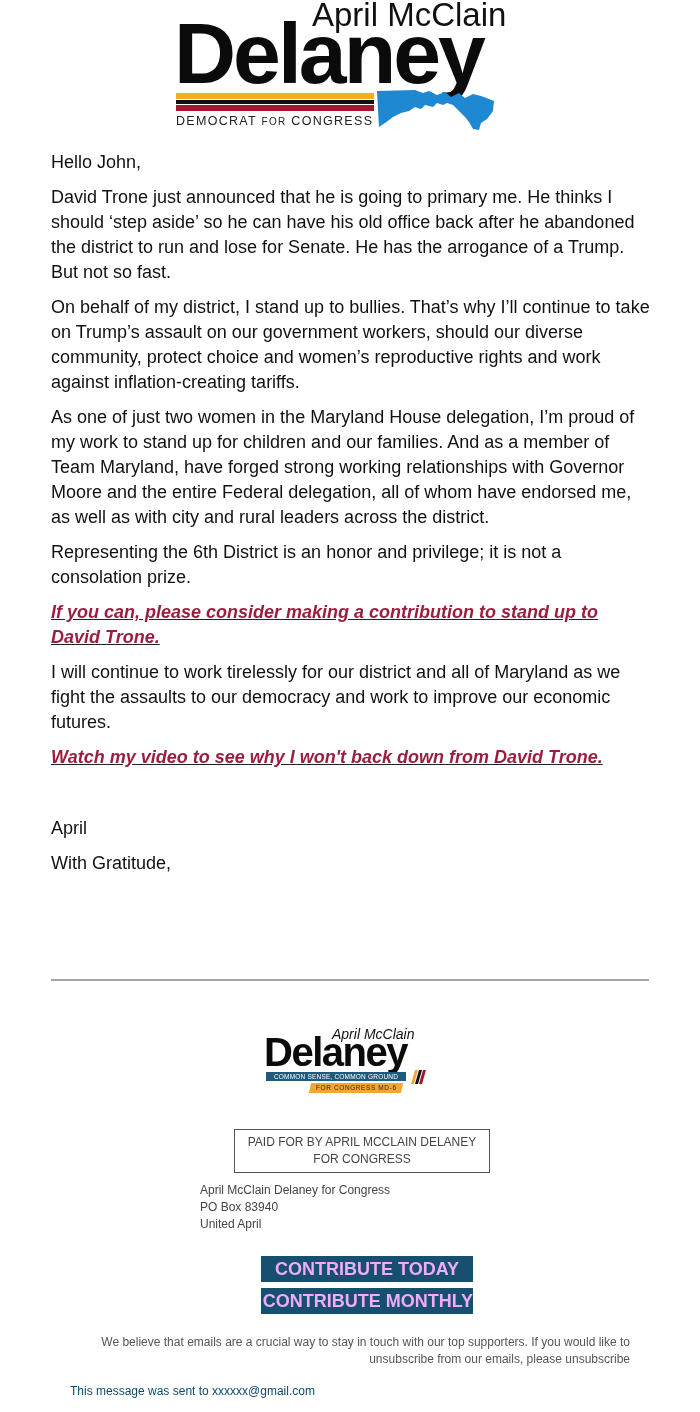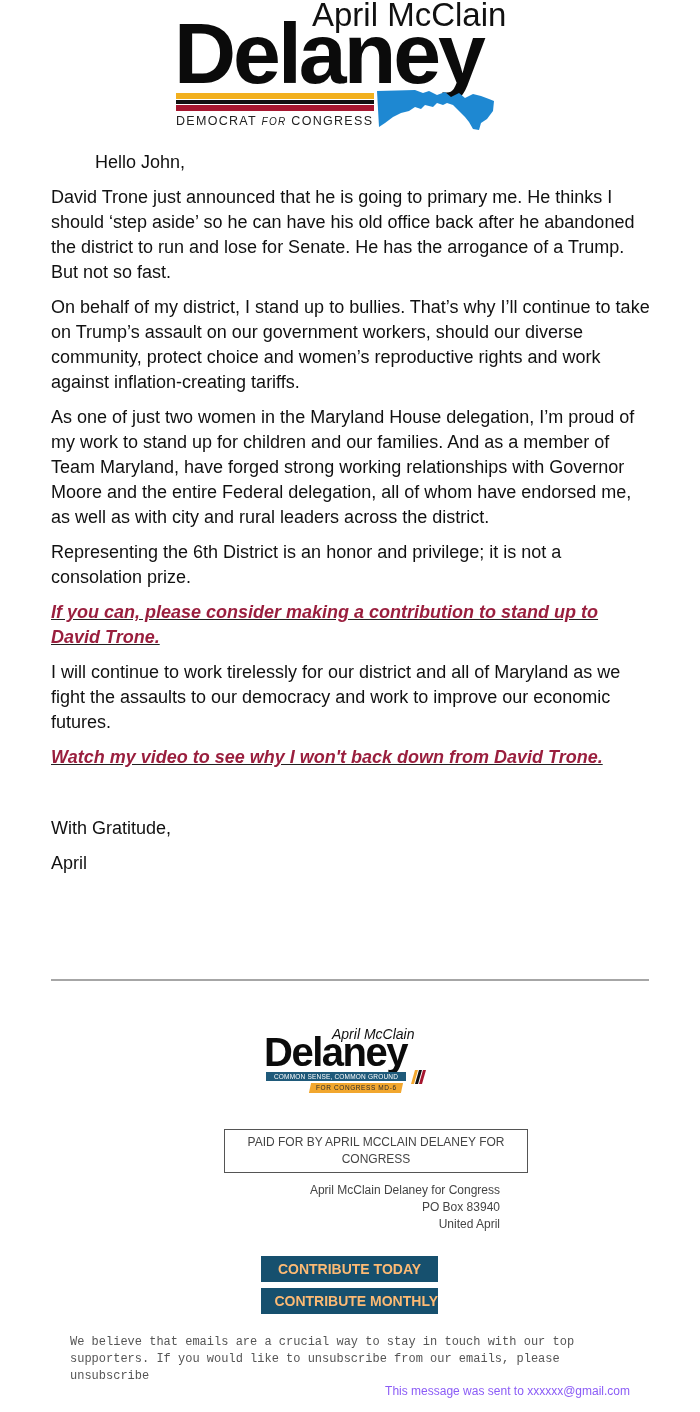--- a/index.html
+++ b/index.html
@@ -8,52 +8,52 @@
 
     
     .logo-top { position: absolute; left: 174px; top: 0; width: 356px; height: 130px; }
     .logo-top .first-name { position: absolute; left: 138px; top: -4px; font-size: 33px; font-weight: normal; color: #111; letter-spacing: 0px; white-space: nowrap; }
     .logo-top .last-name { position: absolute; left: 0; top: 10px; font-size: 86px; font-weight: bold; color: #0b0b0b; letter-spacing: -3px; line-height: 86px; white-space: nowrap; }
     .logo-top .stripe { position: absolute; left: 2px; width: 198px; }
     .logo-top .stripe.gold { top: 93px; height: 6px; background: #f2b01e; }
     .logo-top .stripe.black { top: 100px; height: 4px; background: #111; }
     .logo-top .stripe.red { top: 105px; height: 6px; background: #a5162f; }
     .logo-top .tagline { position: absolute; left: 2px; top: 114px; font-size: 12.5px; letter-spacing: 1.3px; color: #222; white-space: nowrap; }
-    .logo-top .tagline .small { font-size: 10px; font-style: italic; }
+    .logo-top .tagline .small { font-size: 10px; }
     .logo-top .md-map { position: absolute; left: 203px; top: 89px; width: 118px; height: 42px; }
 
     
     .content { position: absolute; left: 51px; top: 150px; width: 600px; font-size: 18px; line-height: 25px; color: #111; }
     .content p { margin-bottom: 10px; }
-    .content .greeting { margin-bottom: 10px; margin-left: 44px; }
+    .content .greeting { margin-bottom: 10px; }
     .content a.cta { color: #9a1f3e; font-weight: bold; font-style: italic; text-decoration: underline; text-decoration-color: #222; }
     .content .spacer { height: 36px; }
 
     .divider { position: absolute; left: 51px; top: 979px; width: 598px; height: 2px; background: #a6a6a6; }
 
     
     .logo-foot { position: absolute; left: 264px; top: 1026px; width: 172px; height: 70px; }
     .logo-foot .first-name { position: absolute; left: 68px; top: 0; font-size: 14px; font-style: italic; color: #111; white-space: nowrap; }
     .logo-foot .last-name { position: absolute; left: 0; top: 6px; font-size: 40px; font-weight: bold; color: #0b0b0b; letter-spacing: -1.5px; line-height: 40px; white-space: nowrap; }
     .logo-foot .band { position: absolute; left: 2px; top: 46px; width: 140px; height: 9px; background: #1f5a7a; color: #fff; font-size: 6.5px; line-height: 9px; text-align: center; letter-spacing: 0.2px; white-space: nowrap; overflow: hidden; }
     .logo-foot .flag { position: absolute; left: 143px; top: 44px; width: 22px; height: 14px; }
     .logo-foot .sub-band { position: absolute; left: 46px; top: 57px; width: 92px; height: 10px; background: #f2a72e; color: #2a2a2a; font-size: 6.5px; line-height: 10px; text-align: center; letter-spacing: 0.6px; white-space: nowrap; transform: skewX(-12deg); }
     .logo-foot .sub-band span { display: inline-block; transform: skewX(12deg); }
 
-    .paid-box { position: absolute; left: 224px; top: 1129px; width: 304px; height: 44px; border: 1px solid #555; color: #444; font-size: 12px; line-height: 17px; text-align: center; padding-top: 4px; }
+    .paid-box { position: absolute; left: 234px; top: 1129px; width: 256px; height: 44px; border: 1px solid #555; color: #444; font-size: 12px; line-height: 17px; text-align: center; padding-top: 4px; }
 
-    .address { position: absolute; left: 200px; top: 1182px; width: 300px; text-align: right; font-size: 12px; line-height: 17px; color: #444; }
+    .address { position: absolute; left: 200px; top: 1182px; width: 300px; text-align: left; font-size: 12px; line-height: 17px; color: #444; }
 
-    .btn { position: absolute; left: 261px; width: 177px; height: 26px; background: #16506e; color: #fdba74; font-size: 14px; font-weight: bold; text-align: center; line-height: 26px; text-decoration: none; display: block; }
+    .btn { position: absolute; left: 261px; width: 212px; height: 26px; background: #16506e; color: #f0abfc; font-size: 18px; font-weight: bold; text-align: center; line-height: 26px; text-decoration: none; display: block; }
     .btn.today { top: 1256px; }
     .btn.monthly { top: 1288px; text-align: right; }
 
-    .unsub { position: absolute; left: 70px; top: 1334px; width: 560px; text-align: left; font-size: 12px; line-height: 17px; color: #555; font-family: Liberation Mono, monospace; }
+    .unsub { position: absolute; left: 70px; top: 1334px; width: 560px; text-align: right; font-size: 12px; line-height: 17px; color: #555; }
     .unsub a { color: #555; text-decoration: none; }
-    .sent-to { position: absolute; left: 70px; top: 1383px; width: 560px; text-align: right; font-size: 12px; line-height: 17px; color: #8b5cf6; }
+    .sent-to { position: absolute; left: 70px; top: 1383px; width: 560px; text-align: left; font-size: 12px; line-height: 17px; color: #0c4a6e; }
   </style>
 </head>
 <body>
 
 <div class="logo-top">
   <div class="first-name">April McClain</div>
   <div class="last-name">Delaney</div>
   <div class="stripe gold"></div>
   <div class="stripe black"></div>
   <div class="stripe red"></div>
@@ -66,22 +66,22 @@
 <div class="content">
   <p class="greeting">Hello John,</p>
   <p>David Trone just announced that he is going to primary me. He thinks I should ‘step aside’ so he can have his old office back after he abandoned the district to run and lose for Senate. He has the arrogance of a Trump. But not so fast.</p>
   <p>On behalf of my district, I stand up to bullies. That’s why I’ll continue to take on Trump’s assault on our government workers, should our diverse community, protect choice and women’s reproductive rights and work against inflation-creating tariffs.</p>
   <p>As one of just two women in the Maryland House delegation, I’m proud of my work to stand up for children and our families. And as a member of Team Maryland, have forged strong working relationships with Governor Moore and the entire Federal delegation, all of whom have endorsed me, as well as with city and rural leaders across the district.</p>
   <p>Representing the 6th District is an honor and privilege; it is not a consolation prize.</p>
   <p><a class="cta" href="#">If you can, please consider making a contribution to stand up to David Trone.</a></p>
   <p>I will continue to work tirelessly for our district and all of Maryland as we fight the assaults to our democracy and work to improve our economic futures.</p>
   <p><a class="cta" href="#">Watch my video to see why I won't back down from David Trone.</a></p>
   <div class="spacer"></div>
+  <p>April</p>
   <p>With Gratitude,</p>
-  <p>April</p>
 </div>
 
 <div class="divider"></div>
 
 <div class="logo-foot">
   <div class="first-name">April McClain</div>
   <div class="last-name">Delaney</div>
   <div class="band">COMMON SENSE, COMMON GROUND</div>
   <svg class="flag" viewBox="0 0 22 14">
     <polygon points="4,14 8,0 11,0 7,14" fill="#f2a72e"></polygon>

